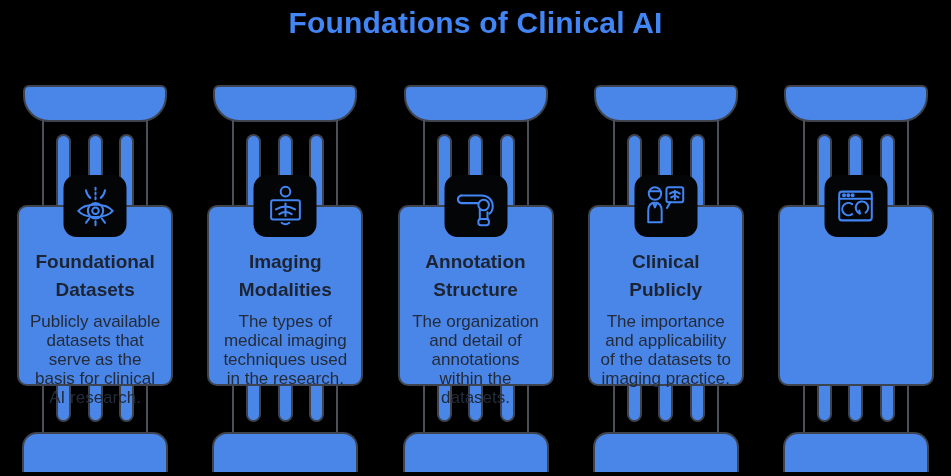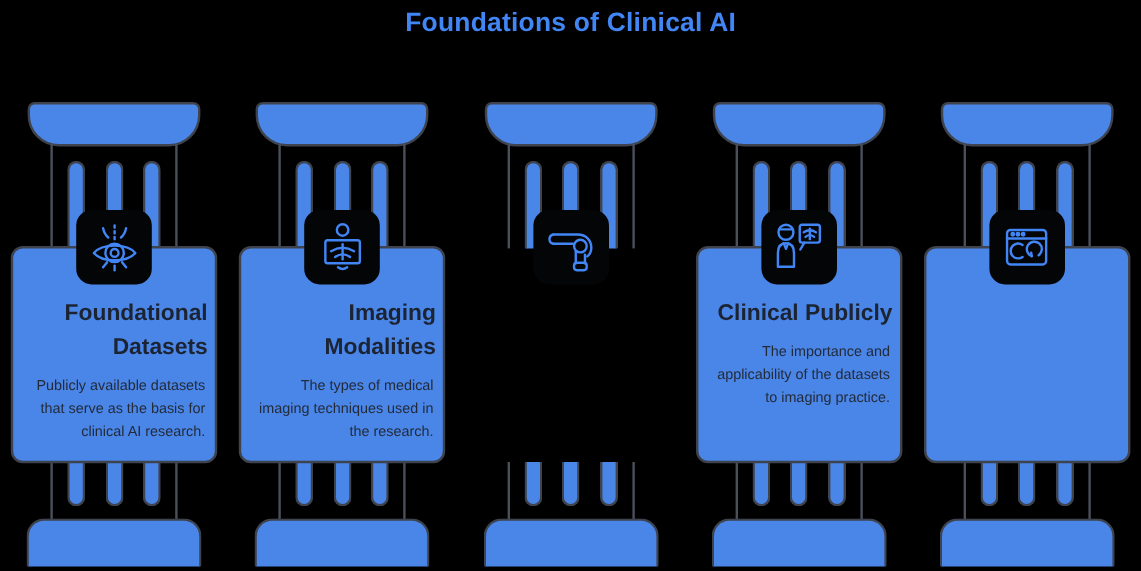--- a/index.html
+++ b/index.html
@@ -4,21 +4,21 @@
 <style>
   html,body{margin:0;padding:0;}
   body{
     width:951px;height:476px;position:relative;overflow:hidden;
     background:#000000;
     font-family:"Liberation Sans", sans-serif;
   }
   .main-title{
     position:absolute;top:6px;left:0;width:100%;
     text-align:center;color:#4285f4;
-    font-size:22px;font-weight:bold;letter-spacing:.2px;
+    font-size:30px;font-weight:bold;letter-spacing:.2px;
   }
   .pillars{position:absolute;top:85px;left:0;width:951px;height:391px;display:flex;}
   .pillar{flex:1 1 0;position:relative;}
 
   .cap-top{
     position:absolute;top:0;left:50%;transform:translateX(-50%);
     width:144px;height:37px;background:#4a86e8;
     border:2px solid #3e434e;box-sizing:border-box;
     border-radius:6px 6px 26px 26px;
   }
@@ -41,31 +41,31 @@
   .icon-box{
     position:absolute;top:90px;left:50%;transform:translateX(-50%);
     width:63px;height:62px;background:#040507;border-radius:13px;
     z-index:3;display:flex;align-items:center;justify-content:center;
   }
   .icon-box svg{width:46px;height:46px;stroke:#4285f4;fill:none;
     stroke-width:2.1;stroke-linecap:round;stroke-linejoin:round;}
 
   .body-card{
     position:absolute;top:120px;left:50%;transform:translateX(-50%);
-    width:172px;height:181px;background:#4a86e8;
+    width:156px;height:181px;background:#4a86e8;
     border:2px solid #3e434e;box-sizing:border-box;border-radius:10px;
-    z-index:2;text-align:right;
+    z-index:2;text-align:center;
   }
   .card-title{
     margin:41px 6px 0 6px;color:#1c2433;
     font-size:19px;font-weight:bold;line-height:28px;
   }
   .card-desc{
     margin:8px 8px 0 8px;color:#232b3b;
-    font-size:12px;line-height:19px;
+    font-size:17px;line-height:19px;
   }
   .cap-bottom{
     position:absolute;top:347px;left:50%;transform:translateX(-50%);
     width:146px;height:40px;background:#4a86e8;
     border:2px solid #3e434e;border-bottom:none;box-sizing:border-box;
     border-radius:15px 15px 0 0;
   }
 </style>
 </head>
 <body>
@@ -146,20 +146,24 @@
       <svg viewBox="0 0 48 48">
         <path d="M9 13 L30 13 C38 13 42 18.5 42 24.5 C42 28 40.5 30.5 38.5 32"></path>
         <path d="M9 21 L26 21"></path>
         <path d="M9 13 C4.5 14 4.5 20 9 21"></path>
         <circle cx="32.5" cy="23" r="5.5"></circle>
         <path d="M28.5 27.5 L28.5 38"></path>
         <path d="M36.5 30.5 L36.5 38"></path>
         <rect x="27" y="37.5" width="11" height="6.5" rx="2.5"></rect>
       </svg>
     </div>
+    <div class="body-card">
+      <div class="card-title">Annotation Structure</div>
+      <div class="card-desc">The organization and detail of annotations within the datasets.</div>
+    </div>
     <div class="edge-line bl"></div>
     <div class="edge-line br"></div>
     <div class="prong b p1"></div>
     <div class="prong b p2"></div>
     <div class="prong b p3"></div>
     <div class="cap-bottom"></div>
   </div>
 
   <div class="pillar">
     <div class="cap-top"></div>

